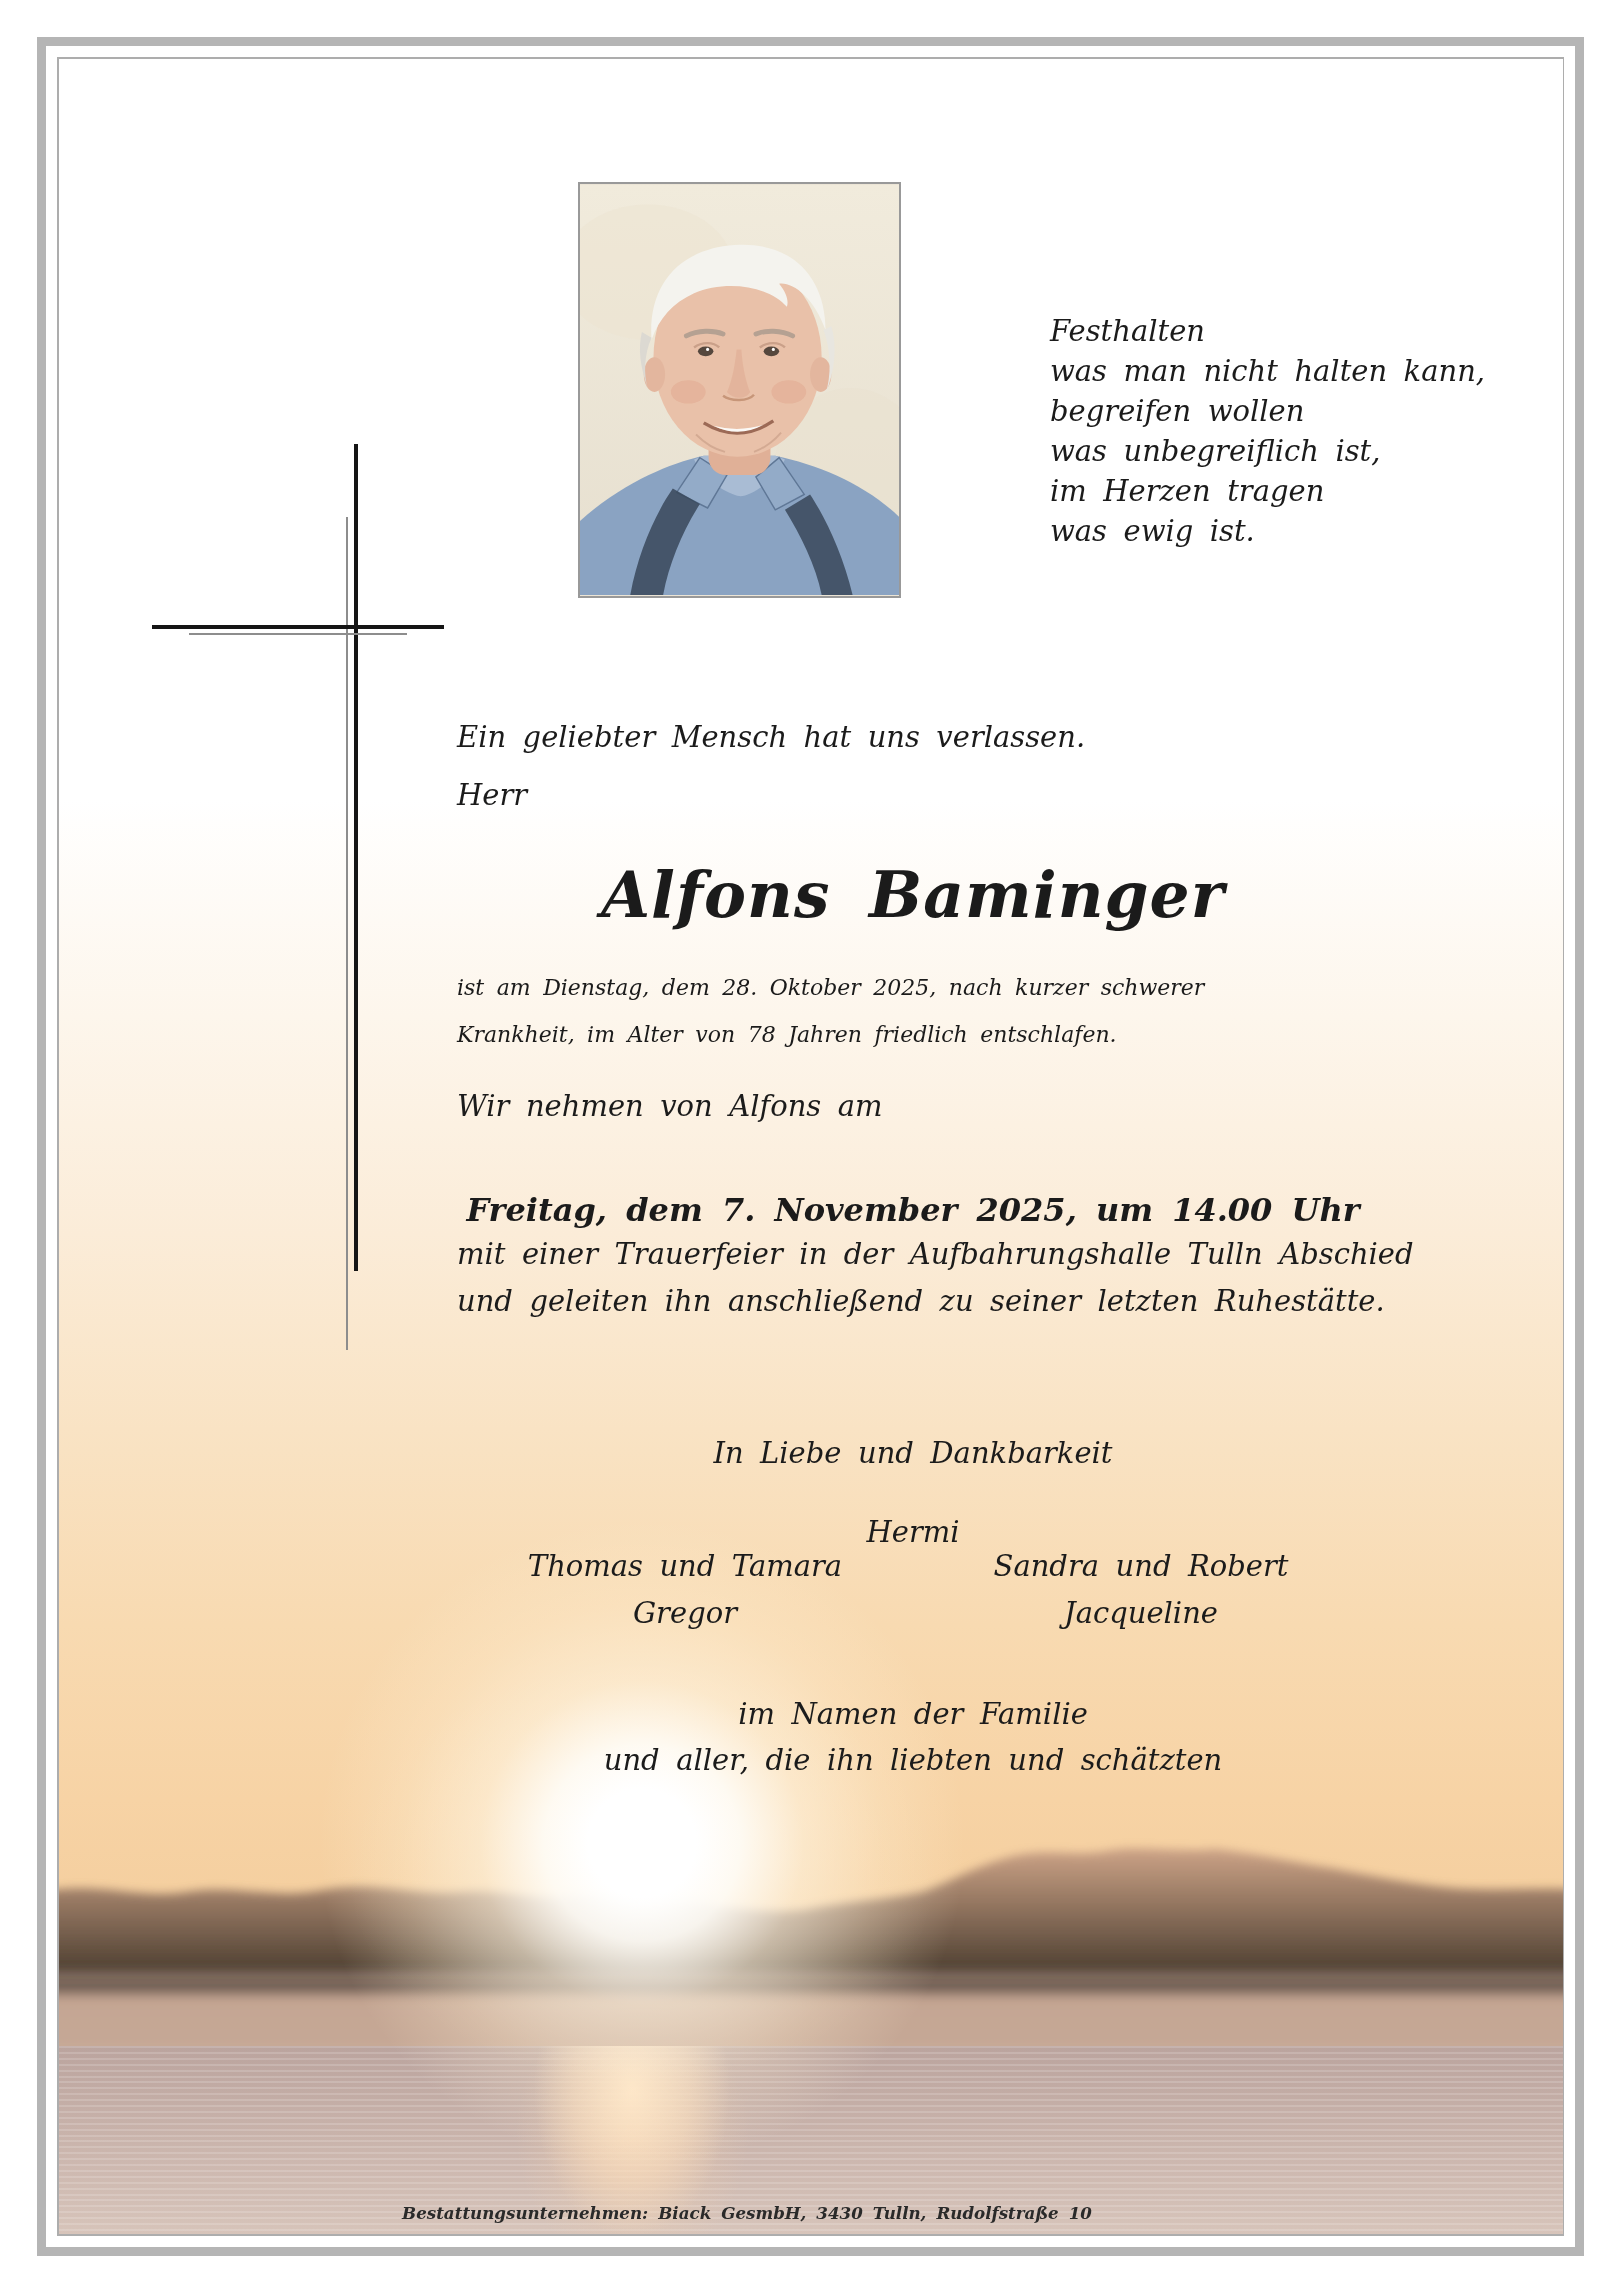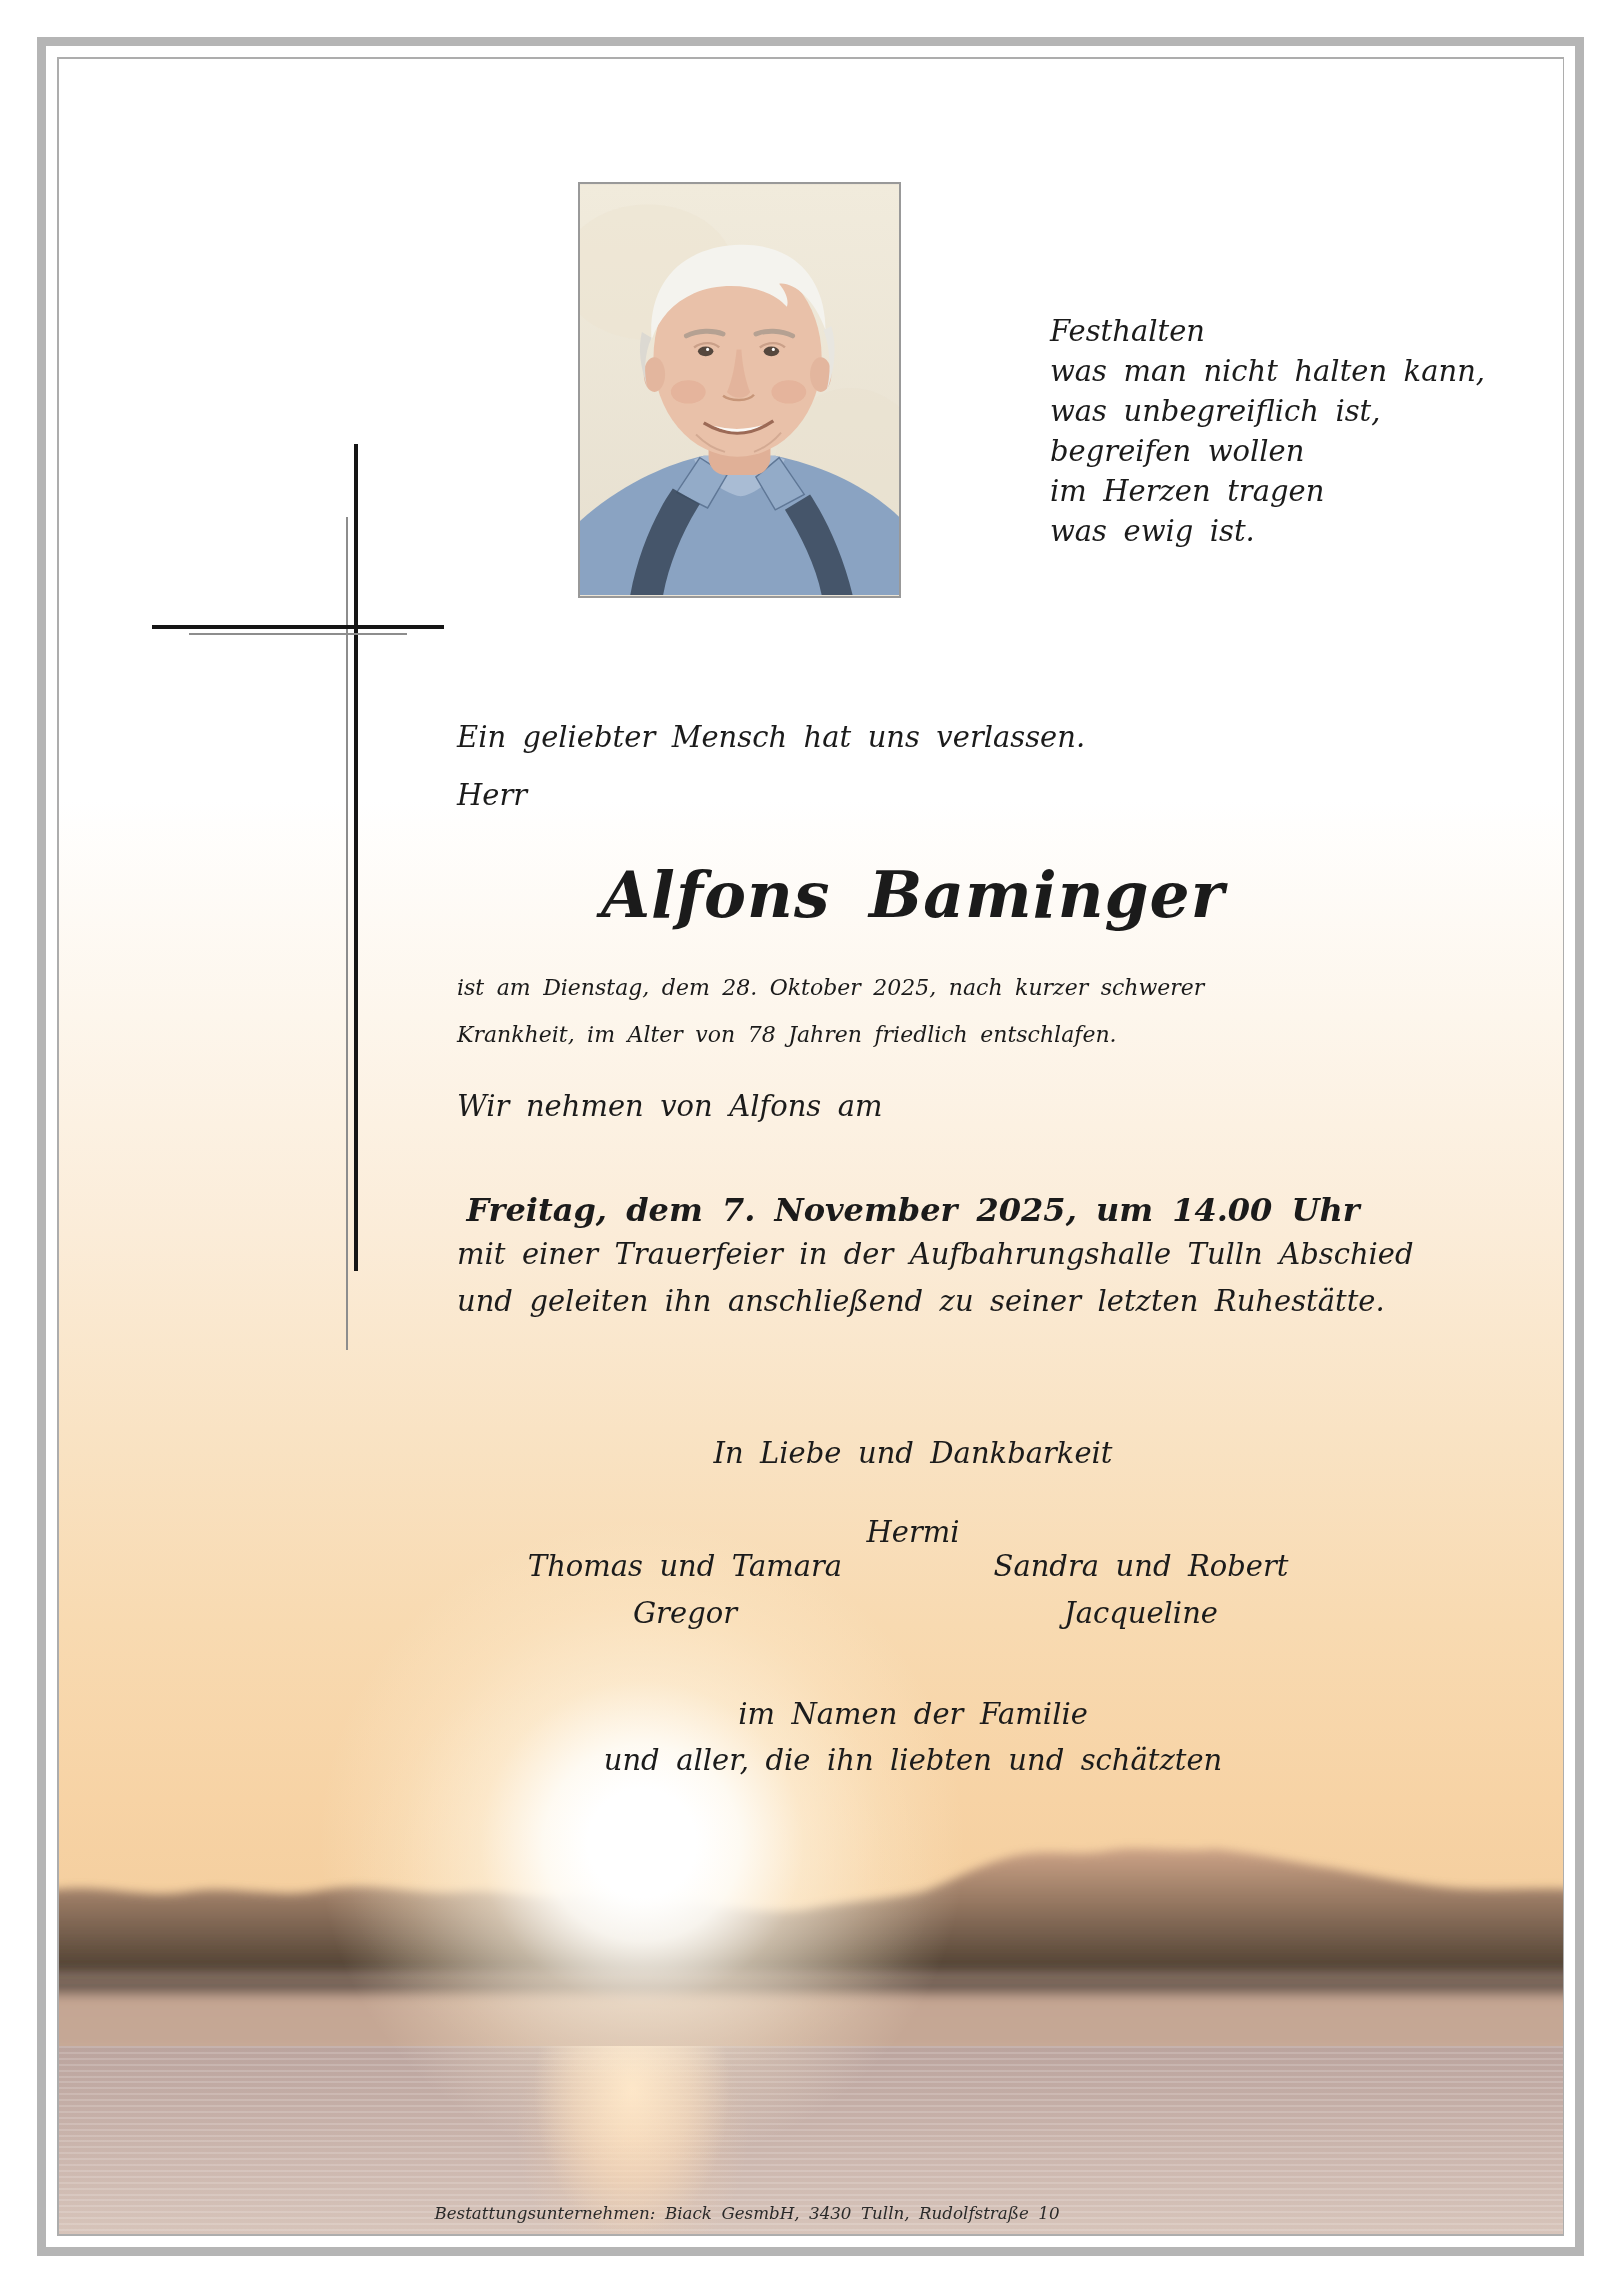--- a/index.html
+++ b/index.html
@@ -55,21 +55,21 @@
   .name{top:770px;font-size:63px;font-weight:bold;letter-spacing:1px;line-height:76px;}
   .passing{top:905px;font-size:22px;line-height:47px;}
   .farewell{top:1030px;font-size:29px;}
   .datetime{top:1102px;font-size:32px;font-weight:bold;line-height:43px;}
   .funeral{top:1172px;font-size:29px;line-height:47px;}
   .closing{top:1349px;font-size:29px;}
   .widow{top:1428px;font-size:29px;}
   .mourners{top:1484px;font-size:29px;line-height:47px;display:flex;}
   .mourners > div{width:50%;text-align:center;}
   .family-note{top:1604px;font-size:29px;line-height:46px;}
-  .footer-line{left:0;top:2145px;width:1376px;font-size:16.7px;line-height:19.6px;text-align:center;color:#2a2a2a;}
+  .footer-line{left:0;top:2145px;width:1376px;font-size:16.7px;line-height:19.6px;text-align:center;color:#2a2a2a;font-weight:bold;}
 </style>
 </head>
 <body>
 
 <div class="frame-outer"></div>
 <div class="frame-inner"></div>
 
 <div class="content">
 
   <div class="sky"></div>
@@ -156,22 +156,22 @@
         <path d="M 138,249 Q 164,262 190,248 Q 164,256 138,249 Z" fill="#fbf9f6"></path>
         <path d="M 120,258 Q 134,272 150,276" stroke="#caa089" stroke-width="2" fill="none" opacity="0.7"></path>
         <path d="M 208,256 Q 196,270 180,276" stroke="#caa089" stroke-width="2" fill="none" opacity="0.7"></path>
       </g>
     </svg>
   </figure>
 
   <div class="t poem">
     <div>Festhalten</div>
     <div>was man nicht halten kann,</div>
+    <div>begreifen wollen</div>
     <div>was unbegreiflich ist,</div>
-    <div>begreifen wollen</div>
     <div>im Herzen tragen</div>
     <div>was ewig ist.</div>
   </div>
 
   <div class="t col intro">Ein geliebter Mensch hat uns verlassen.</div>
   <div class="t col salutation">Herr</div>
   <div class="t col name center">Alfons Baminger</div>
 
   <div class="t col passing">
     <div>ist am Dienstag, dem 28. Oktober 2025, nach kurzer schwerer</div>

